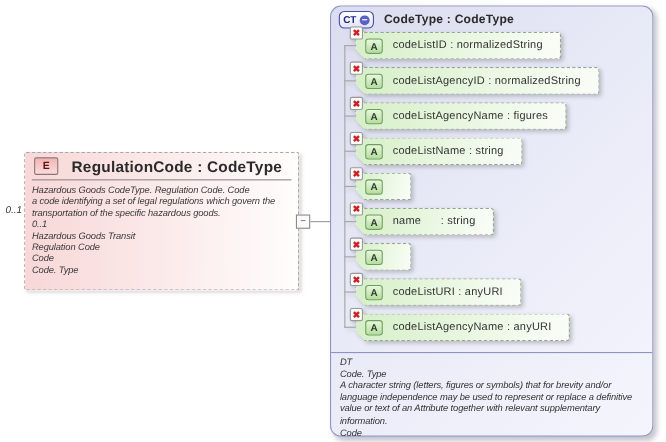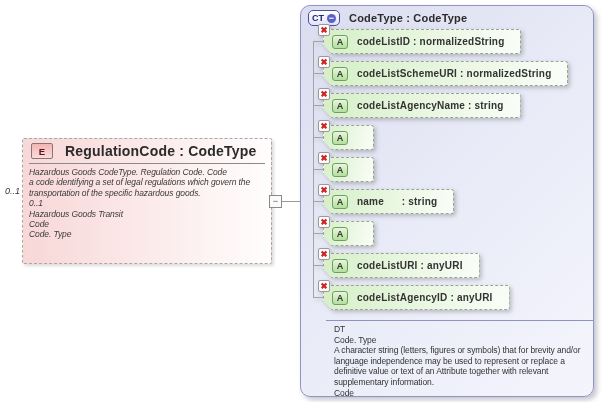--- a/index.html
+++ b/index.html
@@ -81,44 +81,45 @@
     color:#cc2222;font-size:8.5px;font-weight:bold;line-height:1;
     display:flex;align-items:center;justify-content:center;
   }
   .a-badge{
     width:16px;height:14px;flex:0 0 auto;box-sizing:border-box;
     border:1px solid #6f9e60;border-radius:3px;
     background:linear-gradient(#e8f7dd,#b4de9e);
     color:#2d3a2d;font-size:9px;font-weight:bold;
     display:flex;align-items:center;justify-content:center;margin-right:9px;
   }
-  .attr-text{font-size:10px;font-weight:bold;color:#333;white-space:pre;letter-spacing:.2px;}
+  .attr-text{font-size:10px;font-weight:normal;color:#333;white-space:pre;letter-spacing:.2px;}
 
   .type-footer{
     position:absolute;left:0;right:0;top:314px;bottom:0;
     border-top:1px solid #8f93c0;padding:3px 8px 0 8px;
-    font-size:8.5px;line-height:10.6px;color:#333;letter-spacing:-.1px;margin-left:25px;
+    font-style:italic;font-size:8.5px;line-height:10.6px;color:#333;letter-spacing:-.1px;
   }
 </style>
 </head>
 <body>
 
 <div class="cardinality">0..1</div>
 
 <div class="element-box">
   <div class="element-header">
     <span class="e-badge">E</span>
     <span class="element-title">RegulationCode : CodeType</span>
   </div>
   <div class="element-divider"></div>
   <div class="doc">
     <div>Hazardous Goods CodeType. Regulation Code. Code</div>
     <div>a code identifying a set of legal regulations which govern the transportation of the specific hazardous goods.</div>
     <div>0..1</div>
     <div>Hazardous Goods Transit</div>
+    <div>Regulation Code</div>
     <div>Code</div>
     <div>Code. Type</div>
   </div>
 </div>
 
 <div class="conn-line"></div>
 <div class="conn-toggle">−</div>
 
 <div class="type-box">
   <div class="type-header">
@@ -137,36 +138,37 @@
       <div class="attr-box">
         <span class="a-badge">A</span>
         <span class="attr-text">codeListID : normalizedString</span>
       </div>
     </div>
 
     <div class="attr-wrap">
       <span class="x-marker">✖</span>
       <div class="attr-box">
         <span class="a-badge">A</span>
-        <span class="attr-text">codeListSchemeURI : normalizedString</span>
-      </div>
-    </div>
-
-    <div class="attr-wrap">
-      <span class="x-marker">✖</span>
-      <div class="attr-box">
-        <span class="a-badge">A</span>
-        <span class="attr-text">codeListAgencyName : string</span>
-      </div>
-    </div>
-
-    <div class="attr-wrap">
-      <span class="x-marker">✖</span>
-      <div class="attr-box">
-        <span class="a-badge">A</span>
+        <span class="attr-text">codeListAgencyID : normalizedString</span>
+      </div>
+    </div>
+
+    <div class="attr-wrap">
+      <span class="x-marker">✖</span>
+      <div class="attr-box">
+        <span class="a-badge">A</span>
+        <span class="attr-text">codeListAgencyName : figures</span>
+      </div>
+    </div>
+
+    <div class="attr-wrap">
+      <span class="x-marker">✖</span>
+      <div class="attr-box">
+        <span class="a-badge">A</span>
+        <span class="attr-text">codeListName : string</span>
       </div>
     </div>
 
     <div class="attr-wrap">
       <span class="x-marker">✖</span>
       <div class="attr-box">
         <span class="a-badge">A</span>
       </div>
     </div>
 
@@ -190,21 +192,21 @@
       <div class="attr-box">
         <span class="a-badge">A</span>
         <span class="attr-text">codeListURI : anyURI</span>
       </div>
     </div>
 
     <div class="attr-wrap">
       <span class="x-marker">✖</span>
       <div class="attr-box">
         <span class="a-badge">A</span>
-        <span class="attr-text">codeListAgencyID : anyURI</span>
+        <span class="attr-text">codeListAgencyName : anyURI</span>
       </div>
     </div>
   </div>
 
   <div class="type-footer">
     <div>DT</div>
     <div>Code. Type</div>
     <div>A character string (letters, figures or symbols) that for brevity and/or language independence may be used to represent or replace a definitive value or text of an Attribute together with relevant supplementary information.</div>
     <div>Code</div>
   </div>

